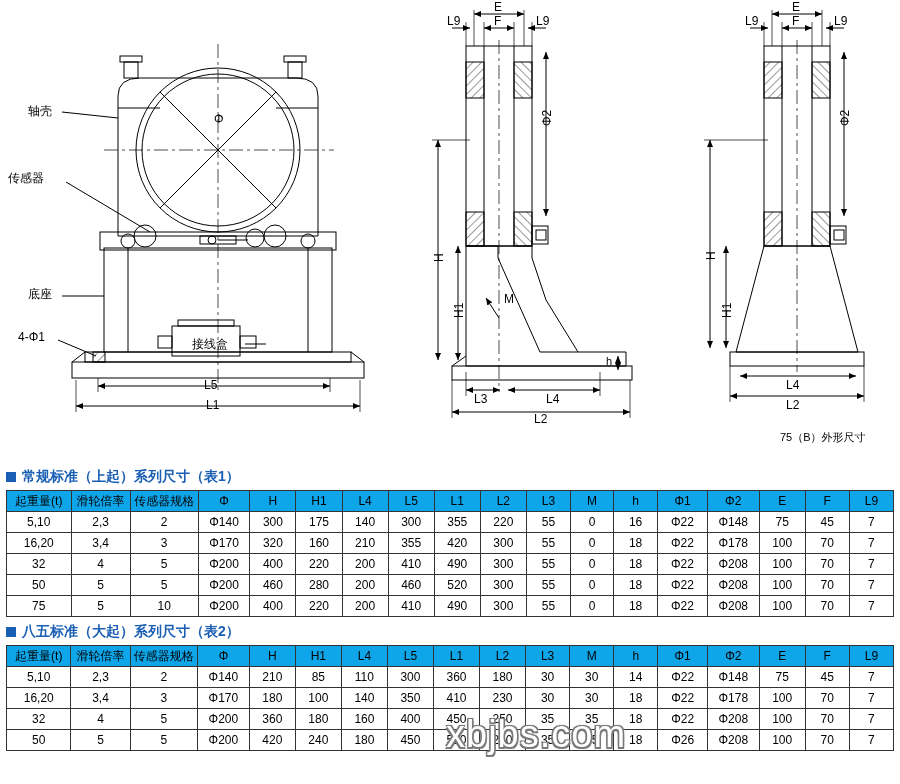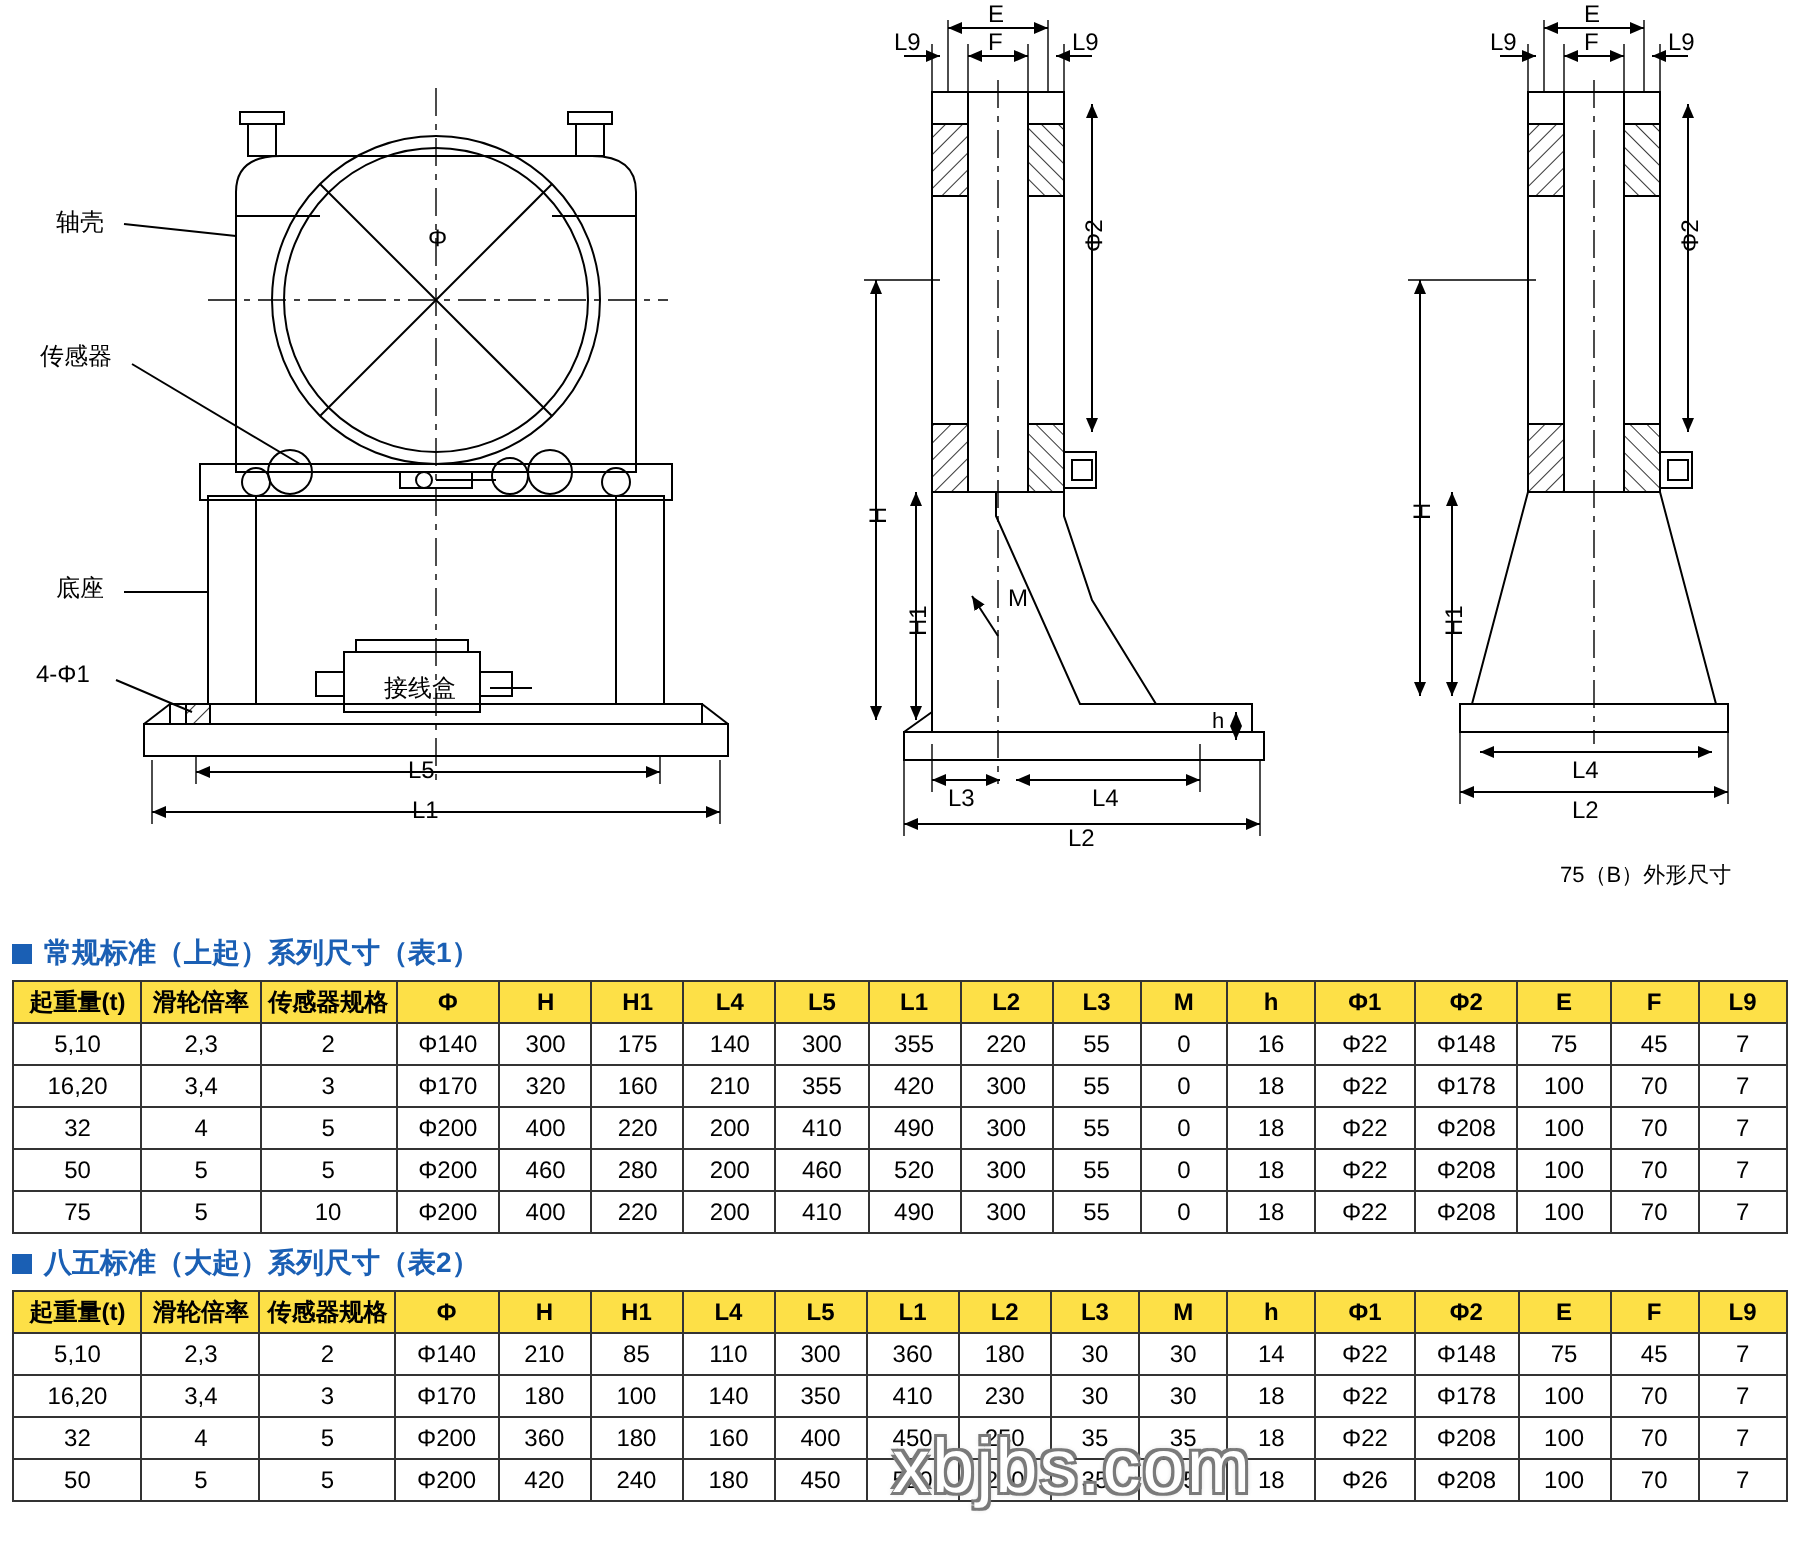--- a/index.html
+++ b/index.html
@@ -39,22 +39,22 @@
   }
   table.dim th, table.dim td{
     border:1px solid #333;
     text-align:center;
     padding:1px 2px;
     height:18px;
     line-height:16px;
     background:#fff;
   }
   table.dim th{
-    font-weight:bold;
-    background:#fde047;
+    font-weight:normal;
+    background:#0ea5e9;
   }
   .c0{width:72px;}
   .c1{width:70px;}
   .c2{width:84px;}
   .cn{width:50px;}
   .cp{width:54px;}
 
   .watermark{
     position:absolute;
     left:446px;top:713px;
@@ -243,21 +243,21 @@
     <line x1="740" y1="376" x2="856" y2="376" marker-end="url(#ar)" marker-start="url(#arS)"></line>
     <line x1="730" y1="396" x2="864" y2="396" marker-end="url(#ar)" marker-start="url(#arS)"></line>
     <line x1="730" y1="366" x2="730" y2="402" stroke-width="0.7"></line>
     <line x1="864" y1="366" x2="864" y2="402" stroke-width="0.7"></line>
   </g>
 </svg>
 
 <div class="labels">
 
   <span class="lbl" style="left:28px;top:103px;">轴壳</span>
-  <span class="lbl" style="left:20px;top:170px;">传感器</span>
+  <span class="lbl" style="left:8px;top:170px;">传感器</span>
   <span class="lbl" style="left:28px;top:286px;">底座</span>
   <span class="lbl" style="left:18px;top:330px;">4-Φ1</span>
   <span class="lbl" style="left:192px;top:336px;">接线盒</span>
   <span class="lbl" style="left:204px;top:378px;">L5</span>
   <span class="lbl" style="left:206px;top:398px;">L1</span>
   <span class="lbl" style="left:214px;top:112px;">Φ</span>
 
   <span class="lbl" style="left:494px;top:0px;">E</span>
   <span class="lbl" style="left:494px;top:14px;">F</span>
   <span class="lbl" style="left:447px;top:14px;">L9</span>

